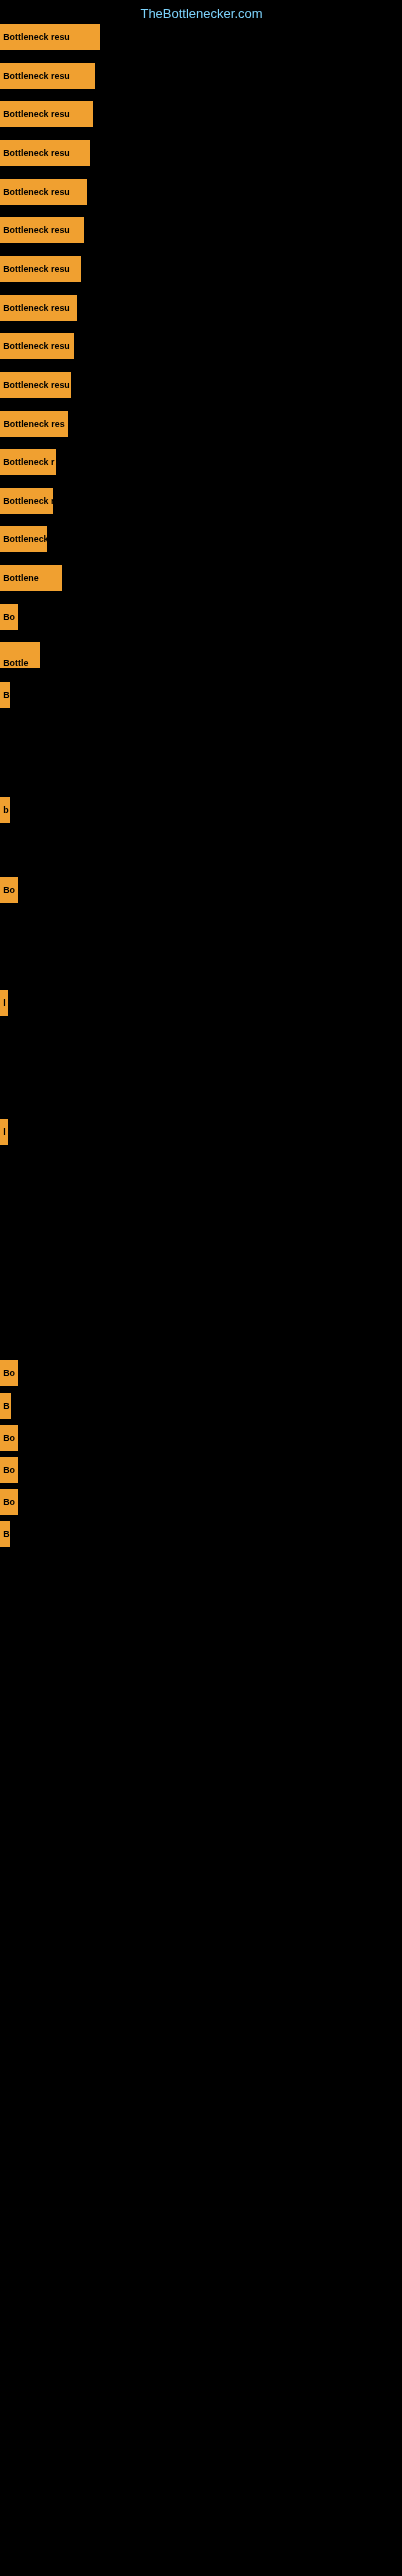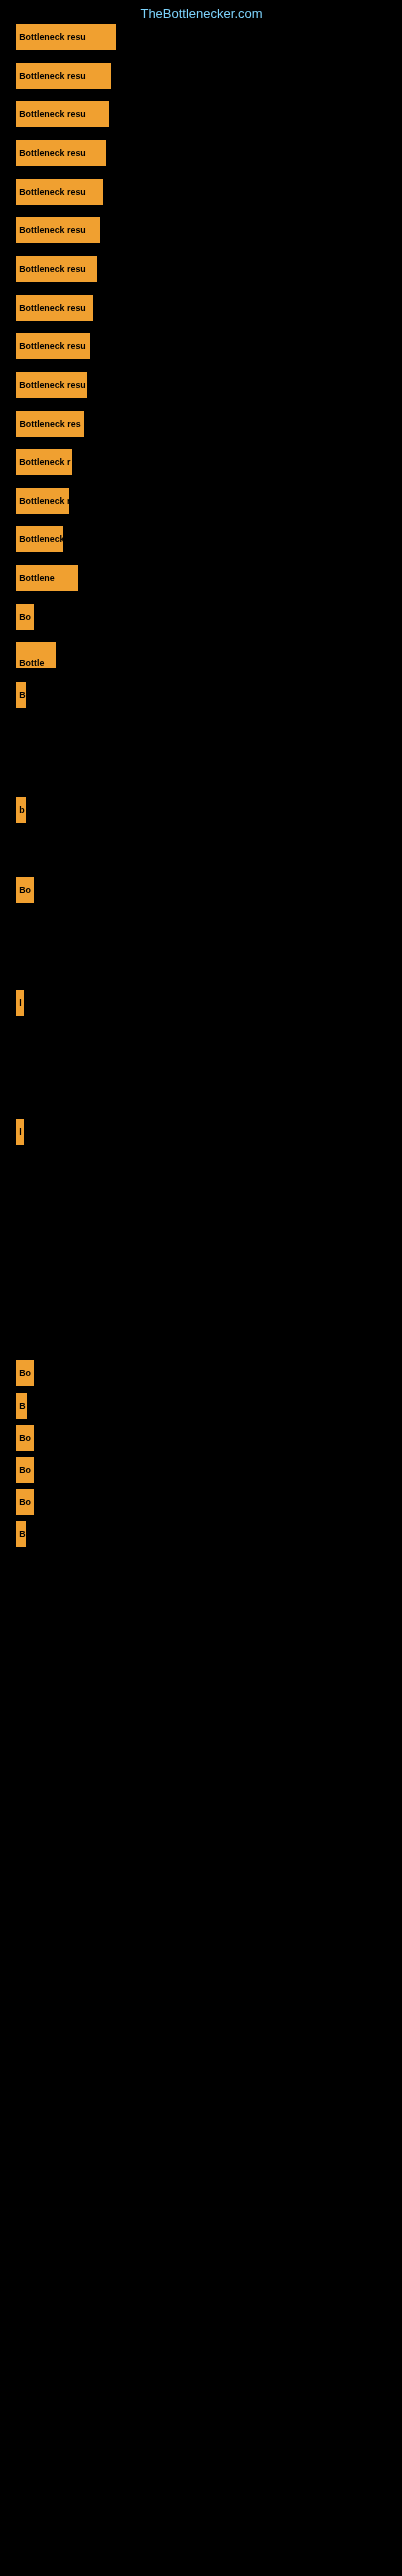--- a/index.html
+++ b/index.html
@@ -18,21 +18,21 @@
       text-align: center;
       color: #7dd3fc;
       font-size: 13px;
       padding: 6.4px 0;
       position: absolute;
       top: 0;
       width: 100%;
     }
     .bar-item {
       position: absolute;
-      left: 16px;
+      left: 0;
       height: 26px;
       background-color: #f0a030;
       display: flex;
       align-items: center;
       padding: 0 3.2px;
       overflow: hidden;
     }
     .bar-label {
       color: #000000;
       font-size: 8.9px;

